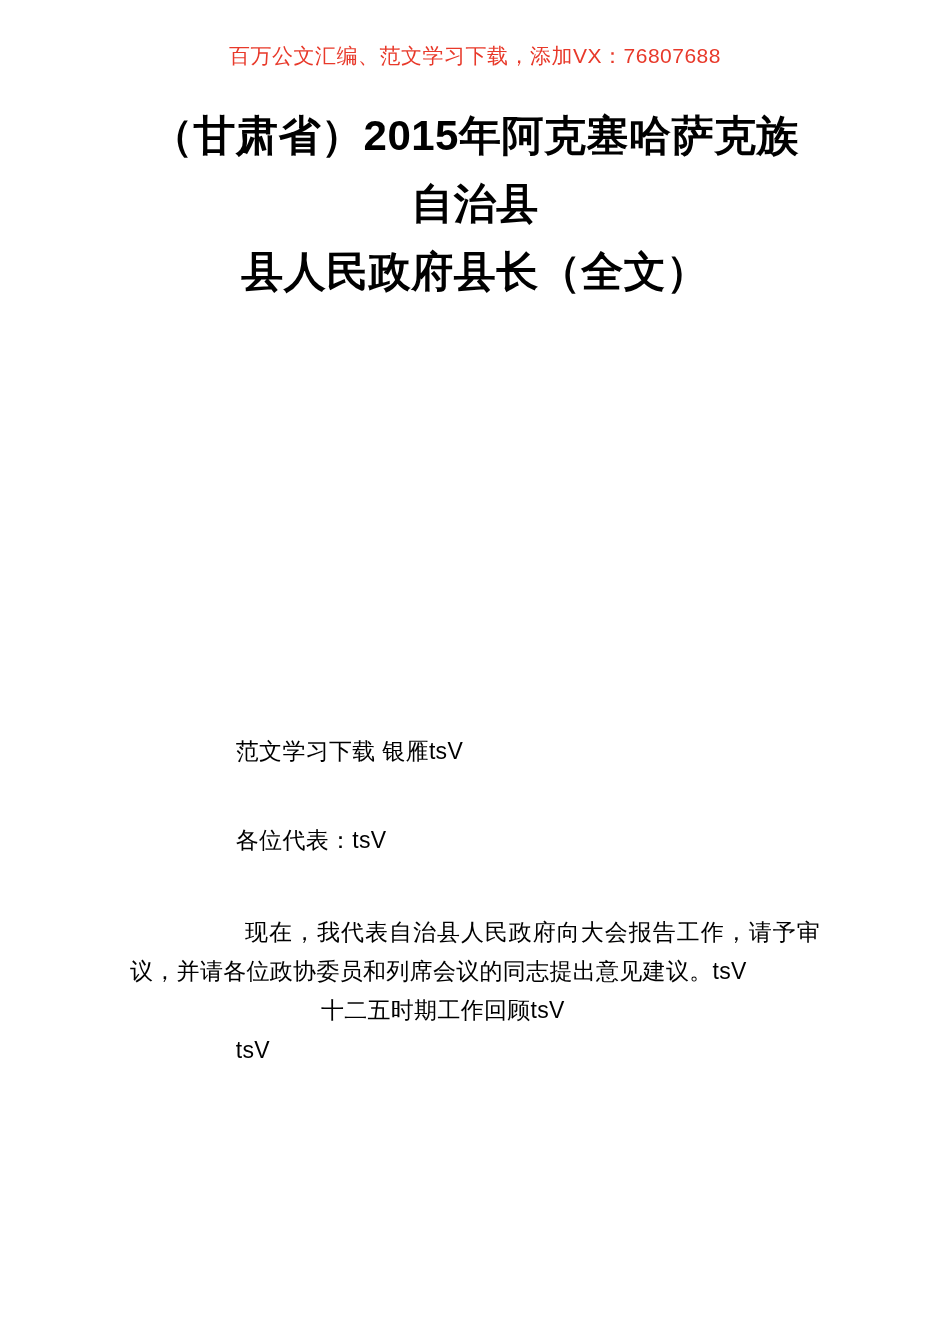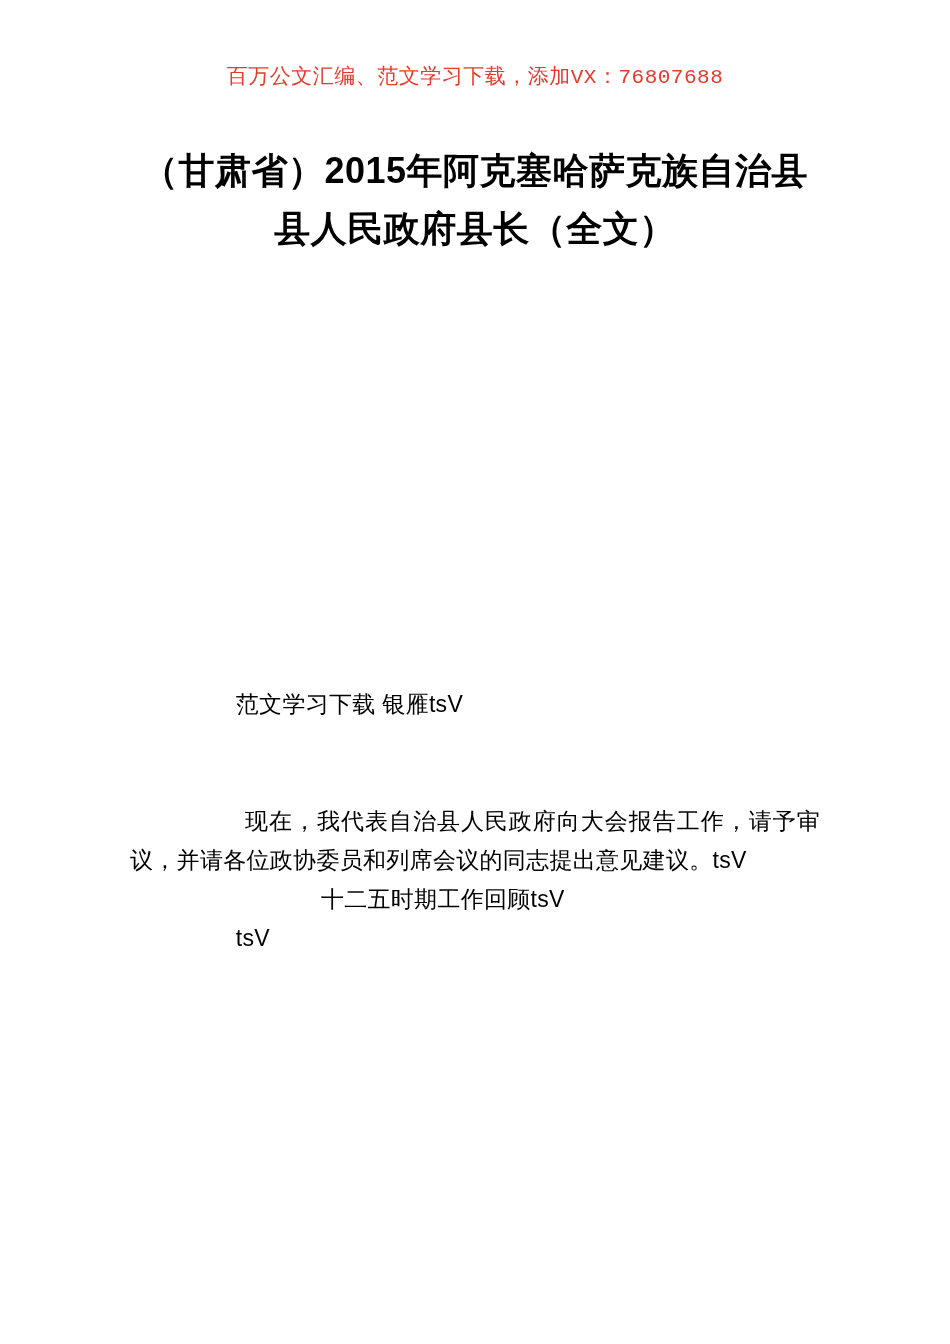--- a/index.html
+++ b/index.html
@@ -19,46 +19,47 @@
     width: 950px;
     height: 1344px;
     box-sizing: border-box;
     padding: 0 130px;
   }
   .banner {
     text-align: center;
     color: #e8392a;
     font-size: 21px;
     letter-spacing: 0.5px;
-    padding-top: 62px;
+    padding-top: 42px;
     white-space: nowrap;
-    font-family: Liberation Mono, monospace;
+    font-family: Liberation Sans, sans-serif;
   }
   .doc-title {
     text-align: center;
-    font-size: 36px;
+    font-size: 42px;
     font-weight: bold;
     line-height: 1.62;
-    margin-top: 52px;
+    margin-top: 32px;
     letter-spacing: 0.5px;
   }
   .spacer-block {
     height: 382px;
   }
   .body-text {
     font-size: 23px;
     line-height: 1.70;
     text-align: justify;
     letter-spacing: 0.3px;
   }
   .indent {
     text-indent: 4.6em;
   }
   .indent-2 {
     text-indent: 5.0em;
+    margin-top: 25px;
   }
   .gap-sm { height: 28px; }
   .gap-md { height: 44px; }
   .gap-lg { height: 50px; }
   .center-ish {
     text-indent: 8.3em;
   }
 </style>
 </head>
 <body>
@@ -74,20 +75,21 @@
 
   <div class="spacer-block"></div>
 
 
   <div class="gap-md"></div>
 
   <div class="body-text indent">范文学习下载 银雁tsV</div>
 
   <div class="gap-lg"></div>
 
+  <div class="body-text indent">各位代表：tsV</div>
 
   <div class="gap-sm"></div>
 
   <div class="body-text indent-2">现在，我代表自治县人民政府向大会报告工作，请予审议，并请各位政协委员和列席会议的同志提出意见建议。tsV</div>
 
   <div class="body-text center-ish">十二五时期工作回顾tsV</div>
 
   <div class="body-text indent">tsV</div>
 
 </div>

